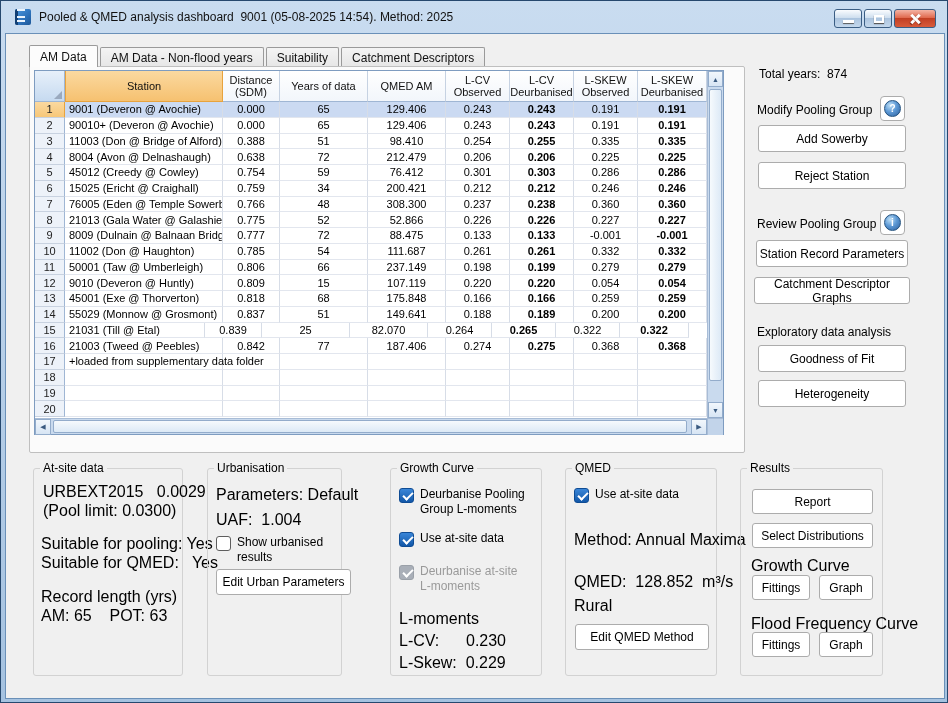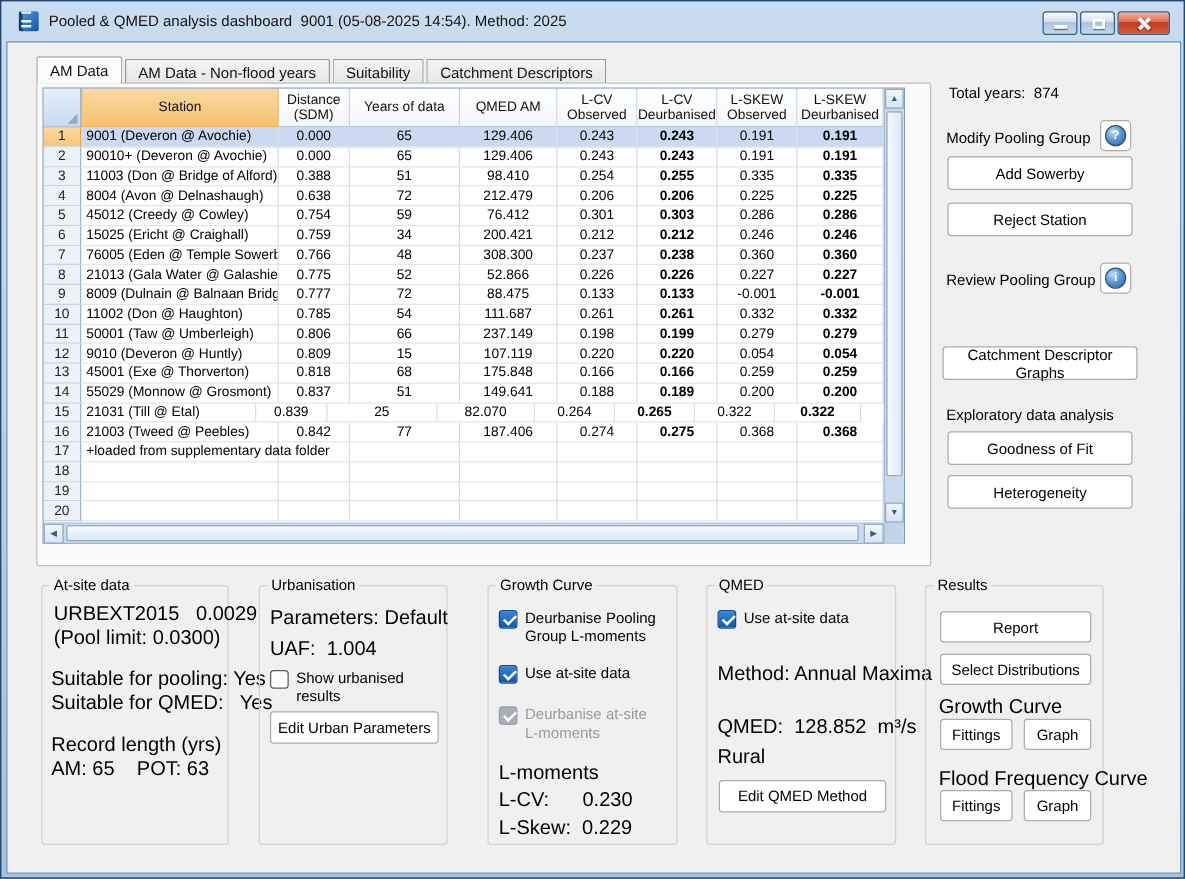--- a/index.html
+++ b/index.html
@@ -412,36 +412,37 @@
   <div class="label12" style="left:756px; top:102px;">Modify Pooling Group</div>
   <div class="icon-btn" style="left:879px; top:95px;">
     <span class="blue-circle">?</span>
   </div>
   <div class="btn" style="left:757px; top:124px; width:148px; height:27px;">Add Sowerby</div>
   <div class="btn" style="left:757px; top:161px; width:148px; height:27px;">Reject Station</div>
   <div class="label12" style="left:756px; top:216px;">Review Pooling Group</div>
   <div class="icon-btn" style="left:879px; top:209px;">
     <span class="blue-circle">i</span>
   </div>
+  <div class="btn" style="left:755px; top:239px; width:152px; height:27px;">Station Record Parameters</div>
   <div class="btn" style="left:753px; top:276px; width:156px; height:27px;text-align:center;">Catchment Descriptor Graphs</div>
   <div class="label12" style="left:756px; top:324px;">Exploratory data analysis</div>
   <div class="btn" style="left:757px; top:379px; width:148px; height:27px;">Heterogeneity</div>
   <div class="btn" style="left:757px; top:344px; width:148px; height:27px;">Goodness of Fit</div>
 
   <div class="gbox" style="left:32px; width:150px;">
     <span class="cap">At-site data</span>
     <div class="gl" style="left:9px; top:14px;">URBEXT2015   0.0029</div>
     <div class="gl" style="left:9px; top:33px;">(Pool limit: 0.0300)</div>
     <div class="gl" style="left:7px; top:66px;">Suitable for pooling: Yes</div>
     <div class="gl" style="left:7px; top:85px;">Suitable for QMED:   Yes</div>
     <div class="gl" style="left:7px; top:119px;">Record length (yrs)</div>
     <div class="gl" style="left:7px; top:138px;">AM: 65    POT: 63</div>
   </div>
 
-  <div class="gbox" style="left:206px; width:151px;">
+  <div class="gbox" style="left:206px; width:135px;">
     <span class="cap">Urbanisation</span>
     <div class="gl" style="left:8px; top:17px;">Parameters: Default</div>
     <div class="gl" style="left:8px; top:42px;">UAF:  1.004</div>
     <div class="cbrow" style="left:8px; top:66px;">
       <span class="cb unchecked"></span>
       <span class="cblabel">Show urbanised results</span>
     </div>
     <div class="gbtn" style="left:8px; top:100px; width:135px; height:26px;">Edit Urban Parameters</div>
   </div>
 

